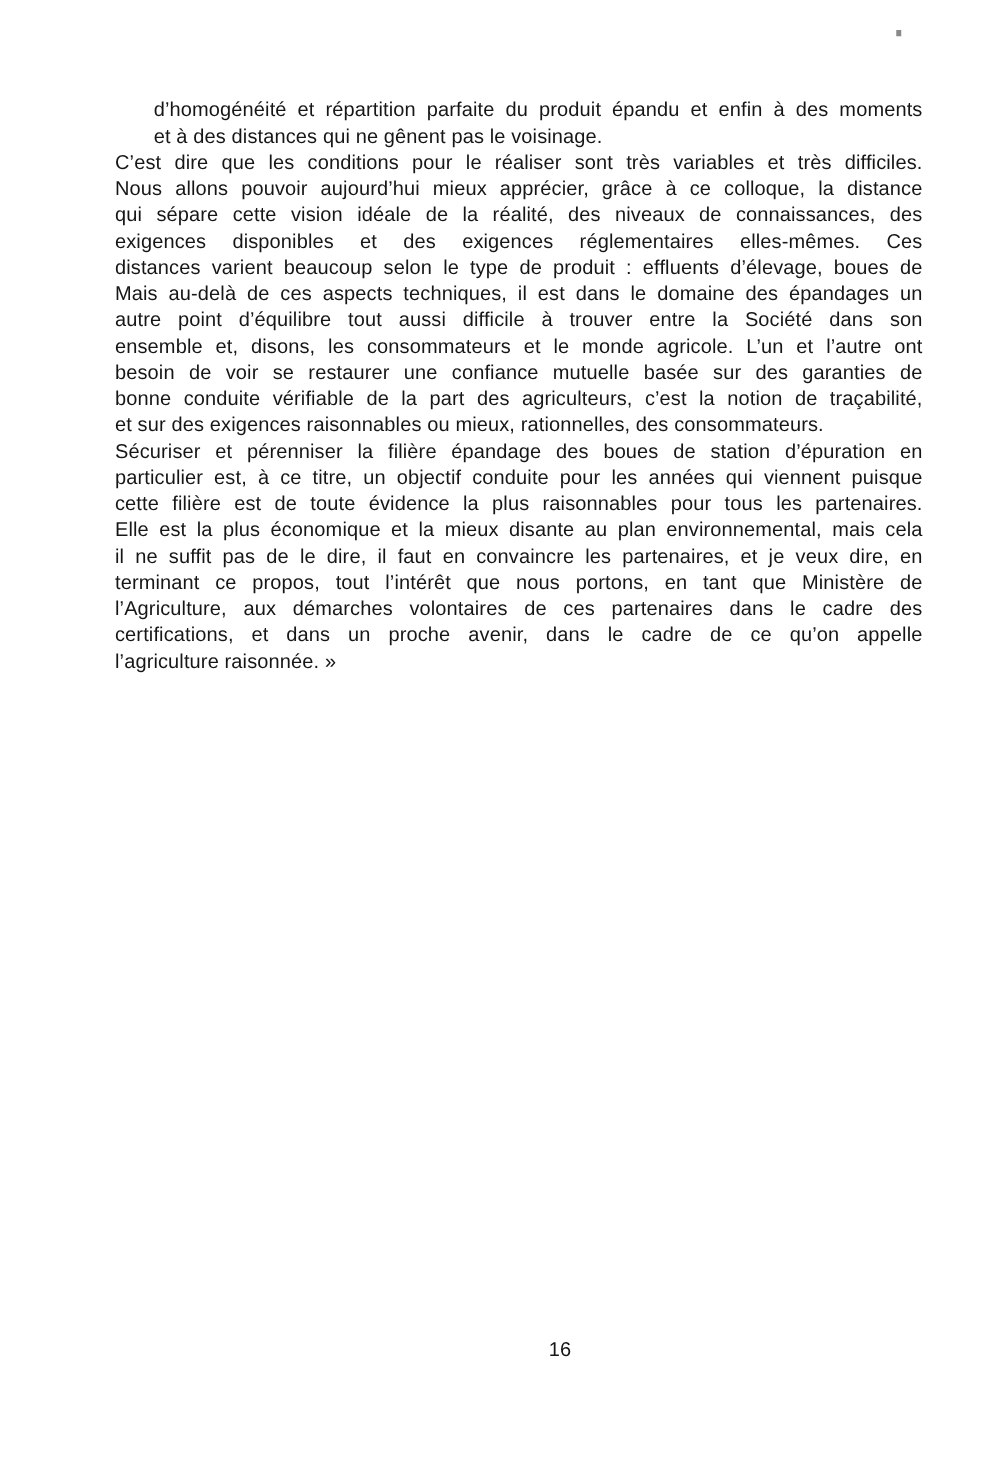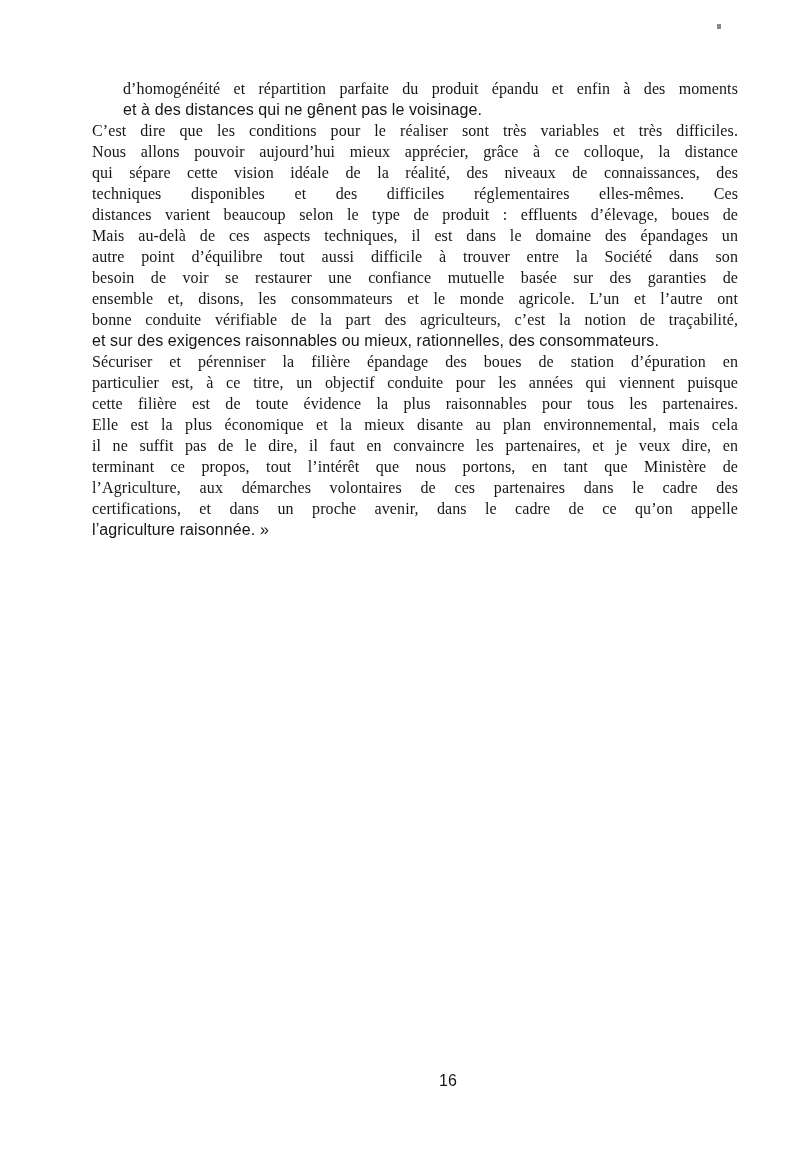--- a/index.html
+++ b/index.html
@@ -25,21 +25,20 @@
   .line {
     font-size: 16px;
     line-height: 21px;
     white-space: normal;
     text-align: left;
     letter-spacing: 0.1px;
   }
   .line.j {
     text-align: justify;
     text-align-last: justify;
-    font-family: Liberation Serif, serif;
   }
   .line.indent {
     margin-left: 31px;
   }
   .line.gap {
   }
   .page-number {
     position: absolute;
     left: 0;
     top: 1072px;
@@ -64,26 +63,26 @@
 <div class="page">
 
   <div class="scan-speck"></div>
 
   <div class="text-block">
     <div class="line j indent">d’homogénéité et répartition parfaite du produit épandu et enfin à des moments</div>
     <div class="line indent">et à des distances qui ne gênent pas le voisinage.</div>
     <div class="line j">C’est dire que les conditions pour le réaliser sont très variables et très difficiles.</div>
     <div class="line j">Nous allons pouvoir aujourd’hui mieux apprécier, grâce à ce colloque, la distance</div>
     <div class="line j">qui sépare cette vision idéale de la réalité, des niveaux de connaissances, des</div>
-    <div class="line j">techniques disponibles et des difficiles réglementaires elles-mêmes. Ces</div>
+    <div class="line j">exigences disponibles et des exigences réglementaires elles-mêmes. Ces</div>
     <div class="line j">distances varient beaucoup selon le type de produit : effluents d’élevage, boues de</div>
     <div class="line j gap">Mais au-delà de ces aspects techniques, il est dans le domaine des épandages un</div>
     <div class="line j">autre point d’équilibre tout aussi difficile à trouver entre la Société dans son</div>
+    <div class="line j">ensemble et, disons, les consommateurs et le monde agricole. L’un et l’autre ont</div>
     <div class="line j">besoin de voir se restaurer une confiance mutuelle basée sur des garanties de</div>
-    <div class="line j">ensemble et, disons, les consommateurs et le monde agricole. L’un et l’autre ont</div>
     <div class="line j">bonne conduite vérifiable de la part des agriculteurs, c’est la notion de traçabilité,</div>
     <div class="line">et sur des exigences raisonnables ou mieux, rationnelles, des consommateurs.</div>
     <div class="line j">Sécuriser et pérenniser la filière épandage des boues de station d’épuration en</div>
     <div class="line j">particulier est, à ce titre, un objectif conduite pour les années qui viennent puisque</div>
     <div class="line j">cette filière est de toute évidence la plus raisonnables pour tous les partenaires.</div>
     <div class="line j">Elle est la plus économique et la mieux disante au plan environnemental, mais cela</div>
     <div class="line j">il ne suffit pas de le dire, il faut en convaincre les partenaires, et je veux dire, en</div>
     <div class="line j">terminant ce propos, tout l’intérêt que nous portons, en tant que Ministère de</div>
     <div class="line j">l’Agriculture, aux démarches volontaires de ces partenaires dans le cadre des</div>
     <div class="line j">certifications, et dans un proche avenir, dans le cadre de ce qu’on appelle</div>

